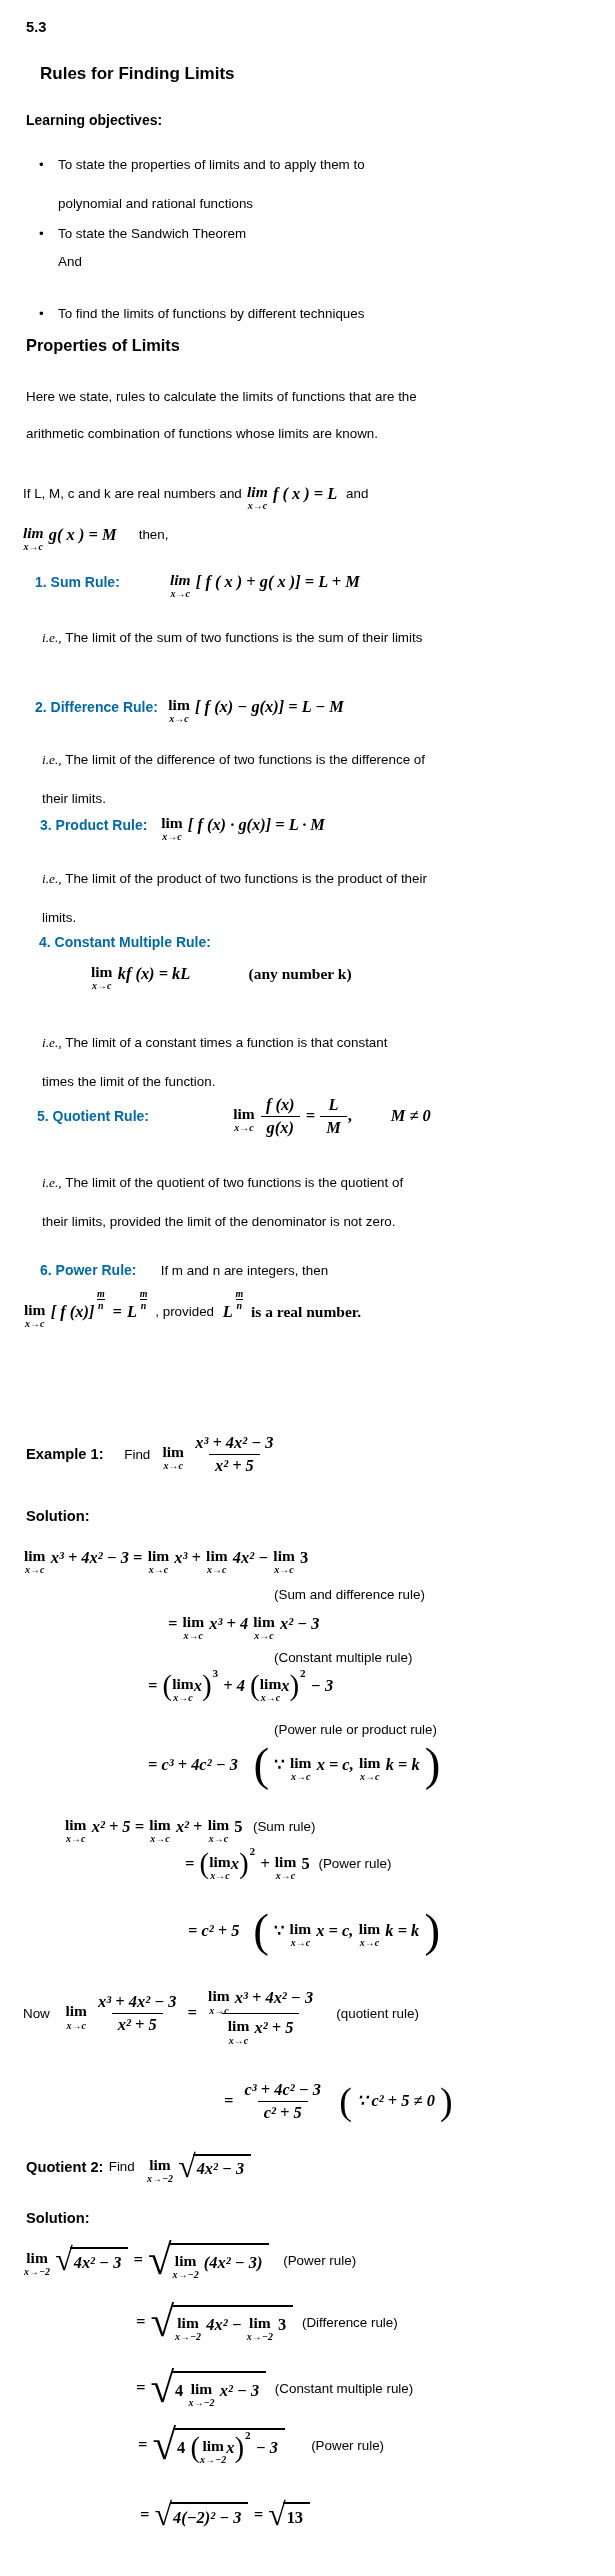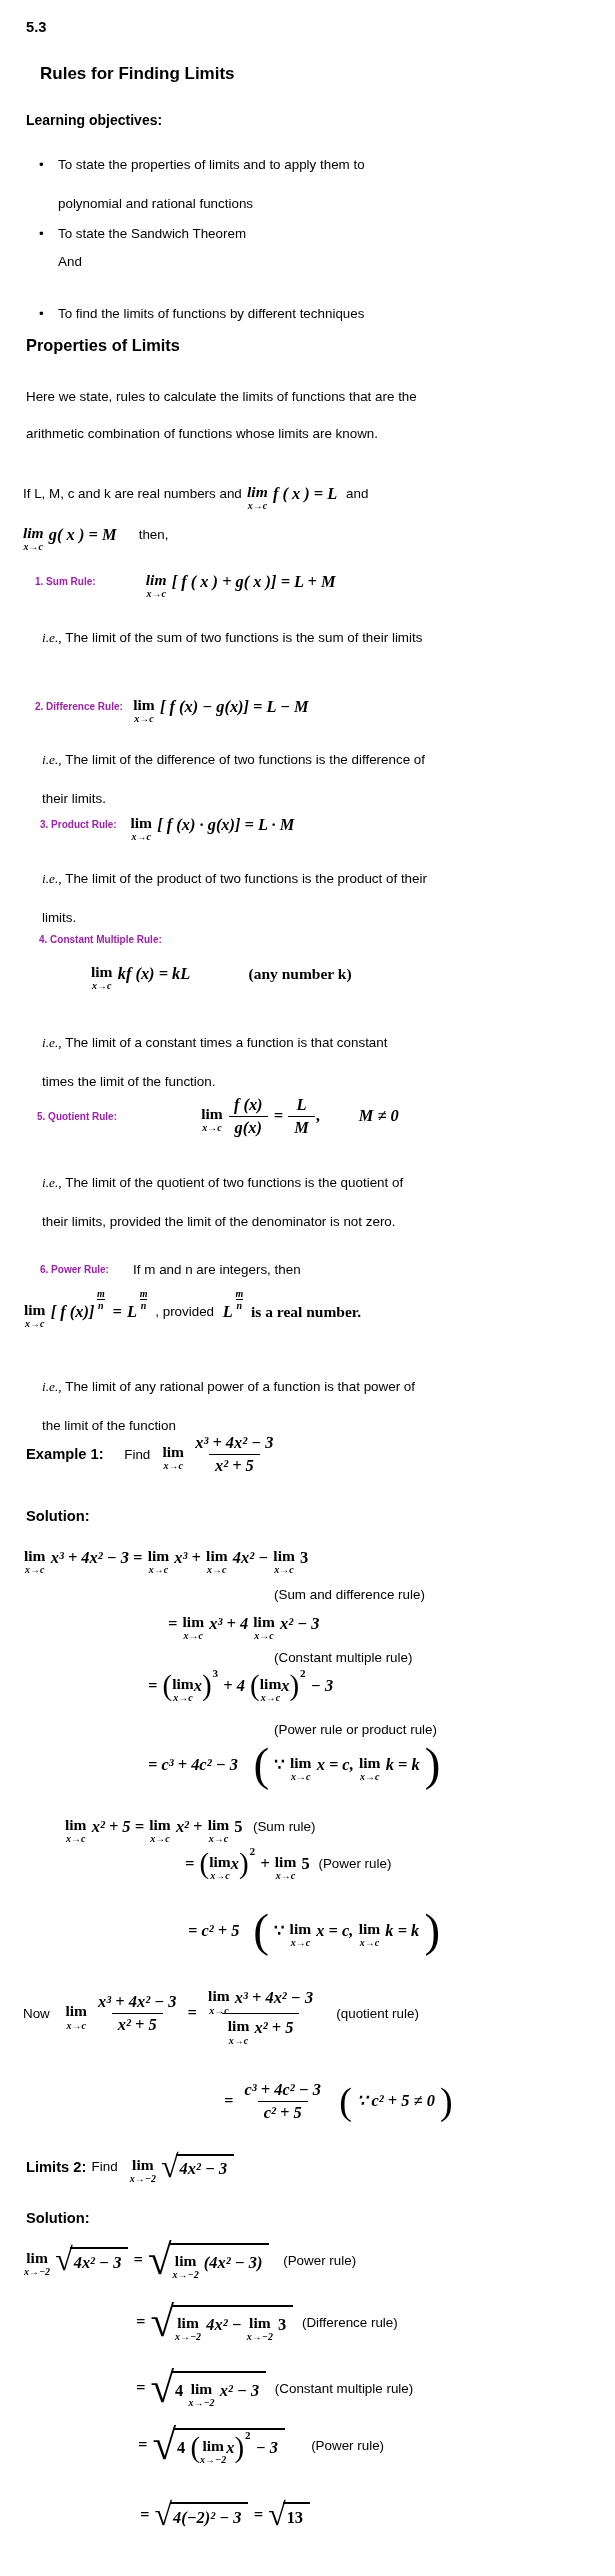--- a/index.html
+++ b/index.html
@@ -4,21 +4,21 @@
 <style>
   html,body{margin:0;padding:0;background:#fff;}
   .page{position:relative;width:616px;height:2576px;background:#ffffff;overflow:hidden;
         font-family:"Liberation Sans",sans-serif;font-size:13.4px;color:#000;}
   .abs{position:absolute;}
   .hsec{font-size:14.7px;font-weight:700;}
   .h1{font-size:17px;font-weight:700;}
   .h3{font-size:14px;font-weight:700;}
   .h2{font-size:16.4px;font-weight:700;}
   .hx{font-size:14.7px;font-weight:700;}
-  .red{color:#a21caf;font-weight:700;font-size:10px;white-space:pre;}
+  .red{color:#0369a1;font-weight:700;font-size:14px;white-space:pre;}
   .note{line-height:39px;margin-left:16px;}
   .para{line-height:37px;}
   .ie{font-family:"Liberation Serif",serif;font-style:italic;}
   .t{white-space:pre;}
   .m{font-family:"Liberation Serif",serif;font-style:italic;font-weight:700;font-size:16.4px;white-space:pre;}
   .mU{font-family:"Liberation Serif",serif;font-style:normal;font-weight:700;font-size:16.4px;white-space:pre;}
   .mr{font-family:"Liberation Serif",serif;font-style:normal;font-weight:700;font-size:15.5px;white-space:pre;}
   .mline{display:flex;align-items:center;gap:5.2px;}
   .grp{display:flex;align-items:center;gap:0;}
   .lim{display:inline-flex;flex-direction:column;align-items:center;line-height:1;
@@ -194,24 +194,20 @@
     <span class="t">, provided</span>
     <span class="grp" style="margin-left:3.5px">
       <span class="m">L</span>
       <span class="supfrac">
           <span>m</span>
           <span class="d">n</span>
         </span>
     </span>
     <span class="mr">is a real number.</span>
   </div>
-  <div class="abs note" style="top:1367px;left:26px;width:388px">
-    <span class="ie">i.e.,</span>
-    <span>The limit of any rational power of a function is that power of the limit of the function</span>
-  </div>
 
   <div class="abs mline" style="top:1432px;left:26px">
     <span class="hx">Example 1:</span>
     <span class="t" style="margin-left:15.5px">Find</span>
     <span class="lim" style="margin-left:7px">
         <span class="lo">lim</span>
         <span class="ls">x→c</span>
       </span>
     <span class="frac m">
       <span class="fn">x³ + 4x² − 3</span>
@@ -395,21 +391,21 @@
     <span class="frac m">
       <span class="fn">c³ + 4c² − 3</span>
       <span class="fd">c² + 5</span>
     </span>
     <span class="bp" style="margin-left:7px;font-size:38px">(</span>
     <span class="m">∵ c² + 5 ≠ 0</span>
     <span class="bp" style="font-size:38px">)</span>
   </div>
 
   <div class="abs mline" style="top:2153px;left:26px">
-    <span class="hx">Limits 2:</span>
+    <span class="hx">Quotient 2:</span>
     <span class="t">Find</span>
     <span class="lim" style="margin-left:7px">
         <span class="lo">lim</span>
         <span class="ls">x→−2</span>
       </span>
     <span class="sqrt sq-sm">
       <span class="rd">√</span>
       <span class="rb">
           <span class="m">4x² − 3</span>
         </span>

